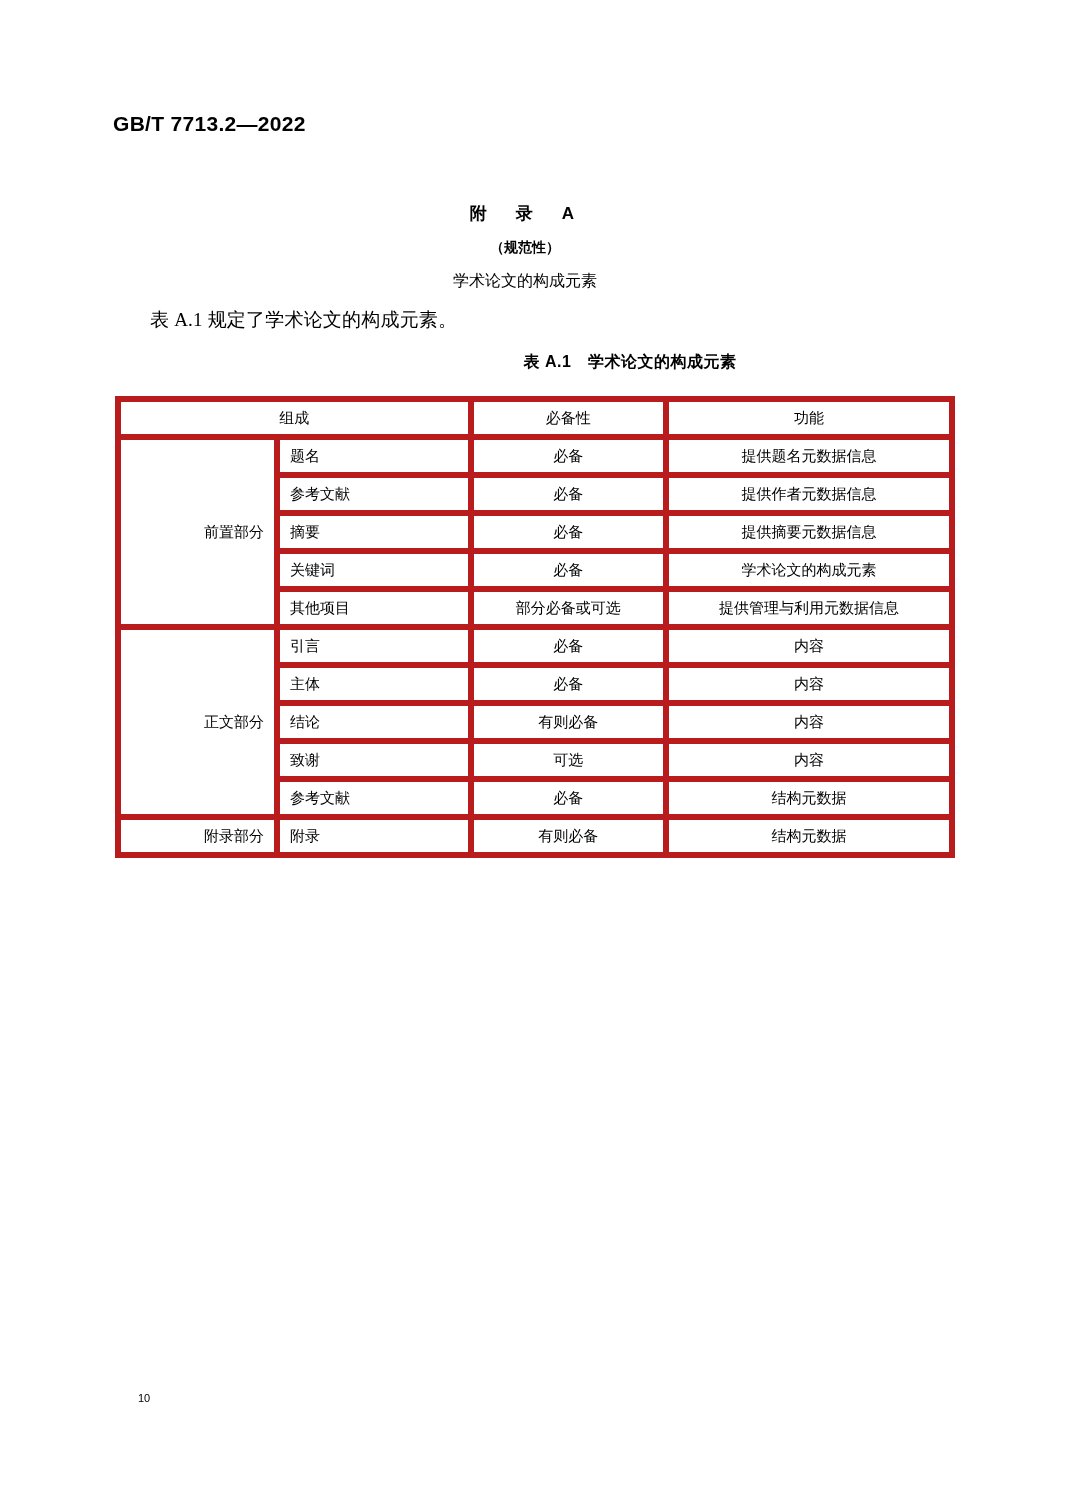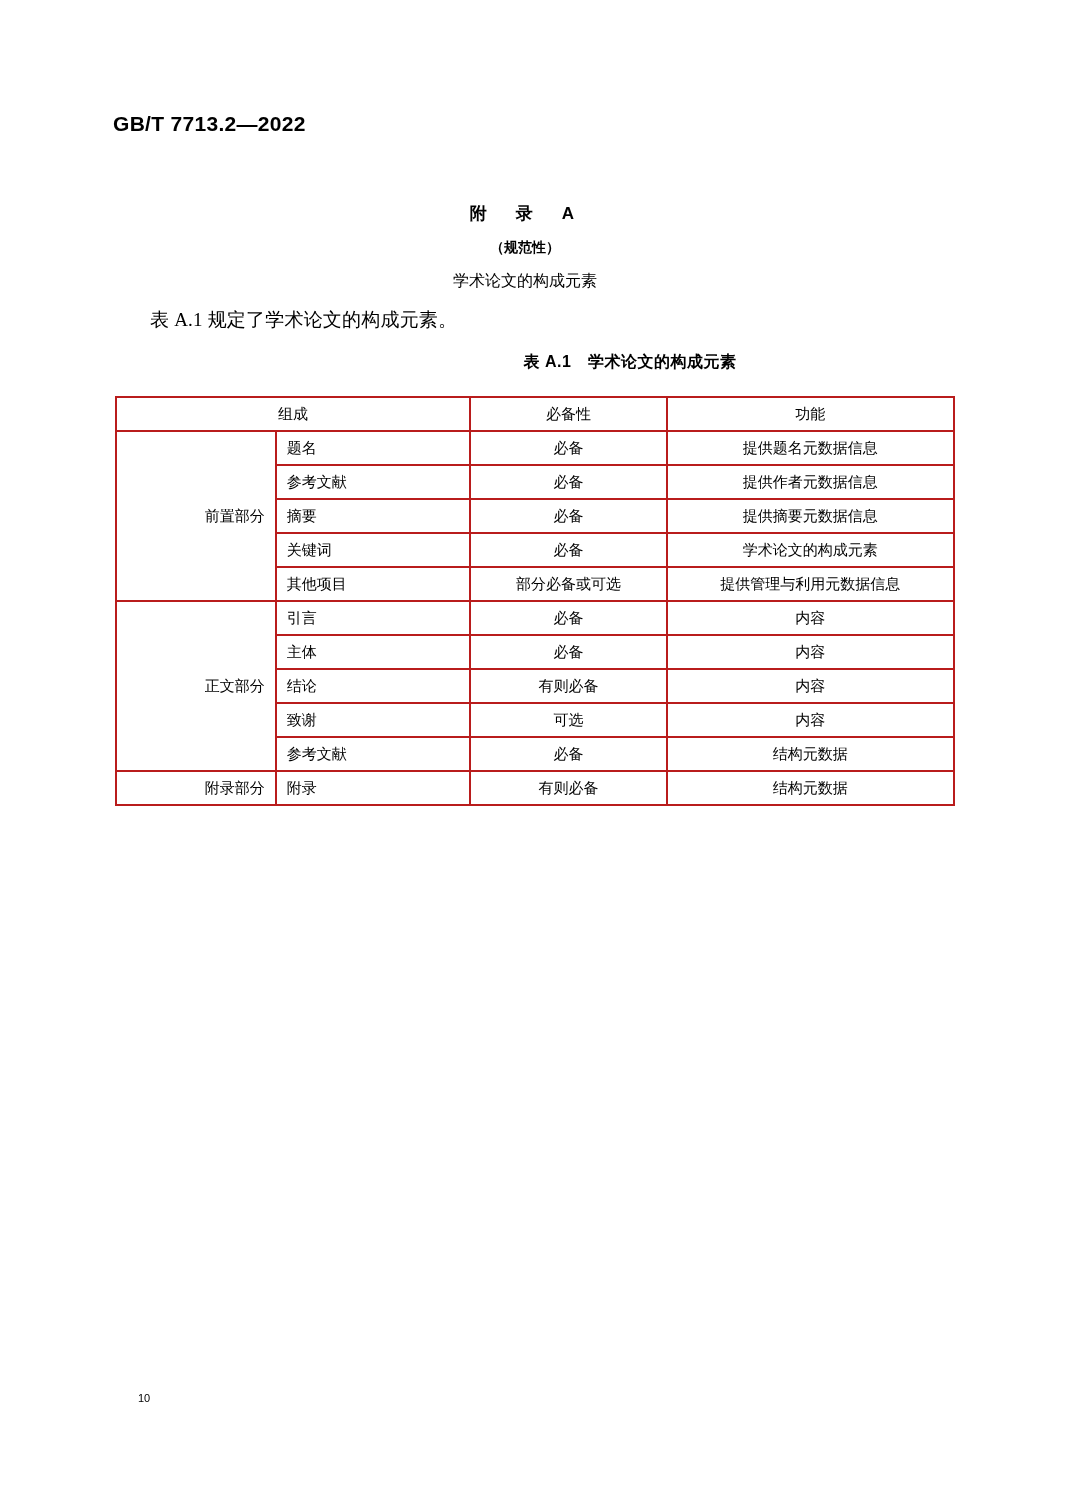--- a/index.html
+++ b/index.html
@@ -81,21 +81,21 @@
   table.elements {
     position: absolute;
     top: 396px;
     left: 115px;
     width: 840px;
     border-collapse: collapse;
     font-size: 15px;
     font-family: "Liberation Serif", "DejaVu Serif", serif;
   }
   table.elements td, table.elements th {
-    border: 2px solid #b91c1c;
+    border: 6px solid #b91c1c;
     height: 32px;
     padding: 0 10px;
     font-weight: normal;
     vertical-align: middle;
   }
   .col-a { width: 160px; }
   .col-b { width: 195px; }
   .col-c { width: 197px; }
   .col-d { width: 288px; }
   .hdr-cell { text-align: center; }

